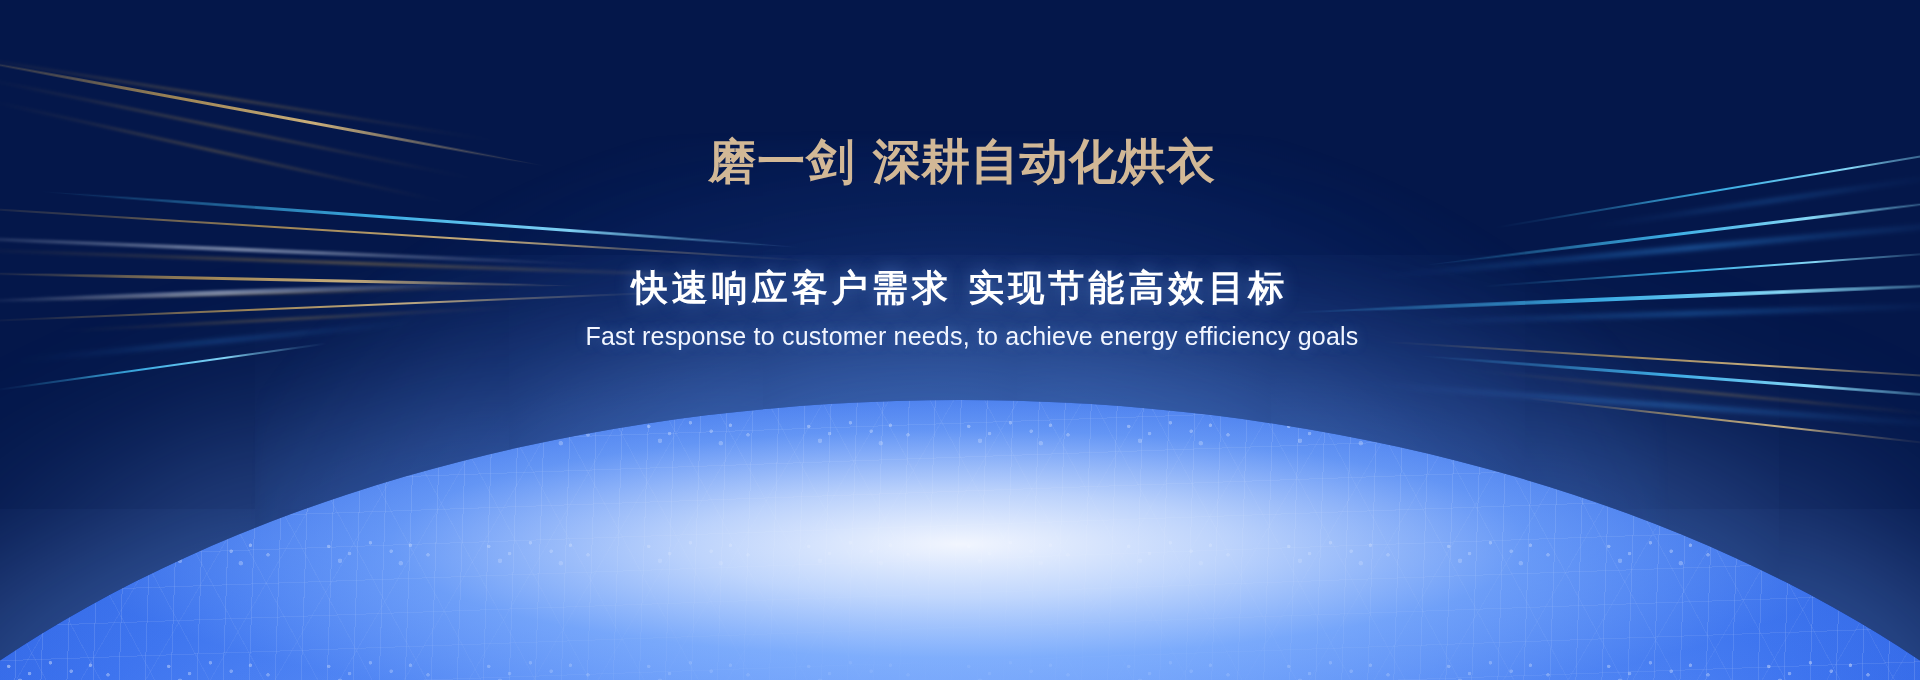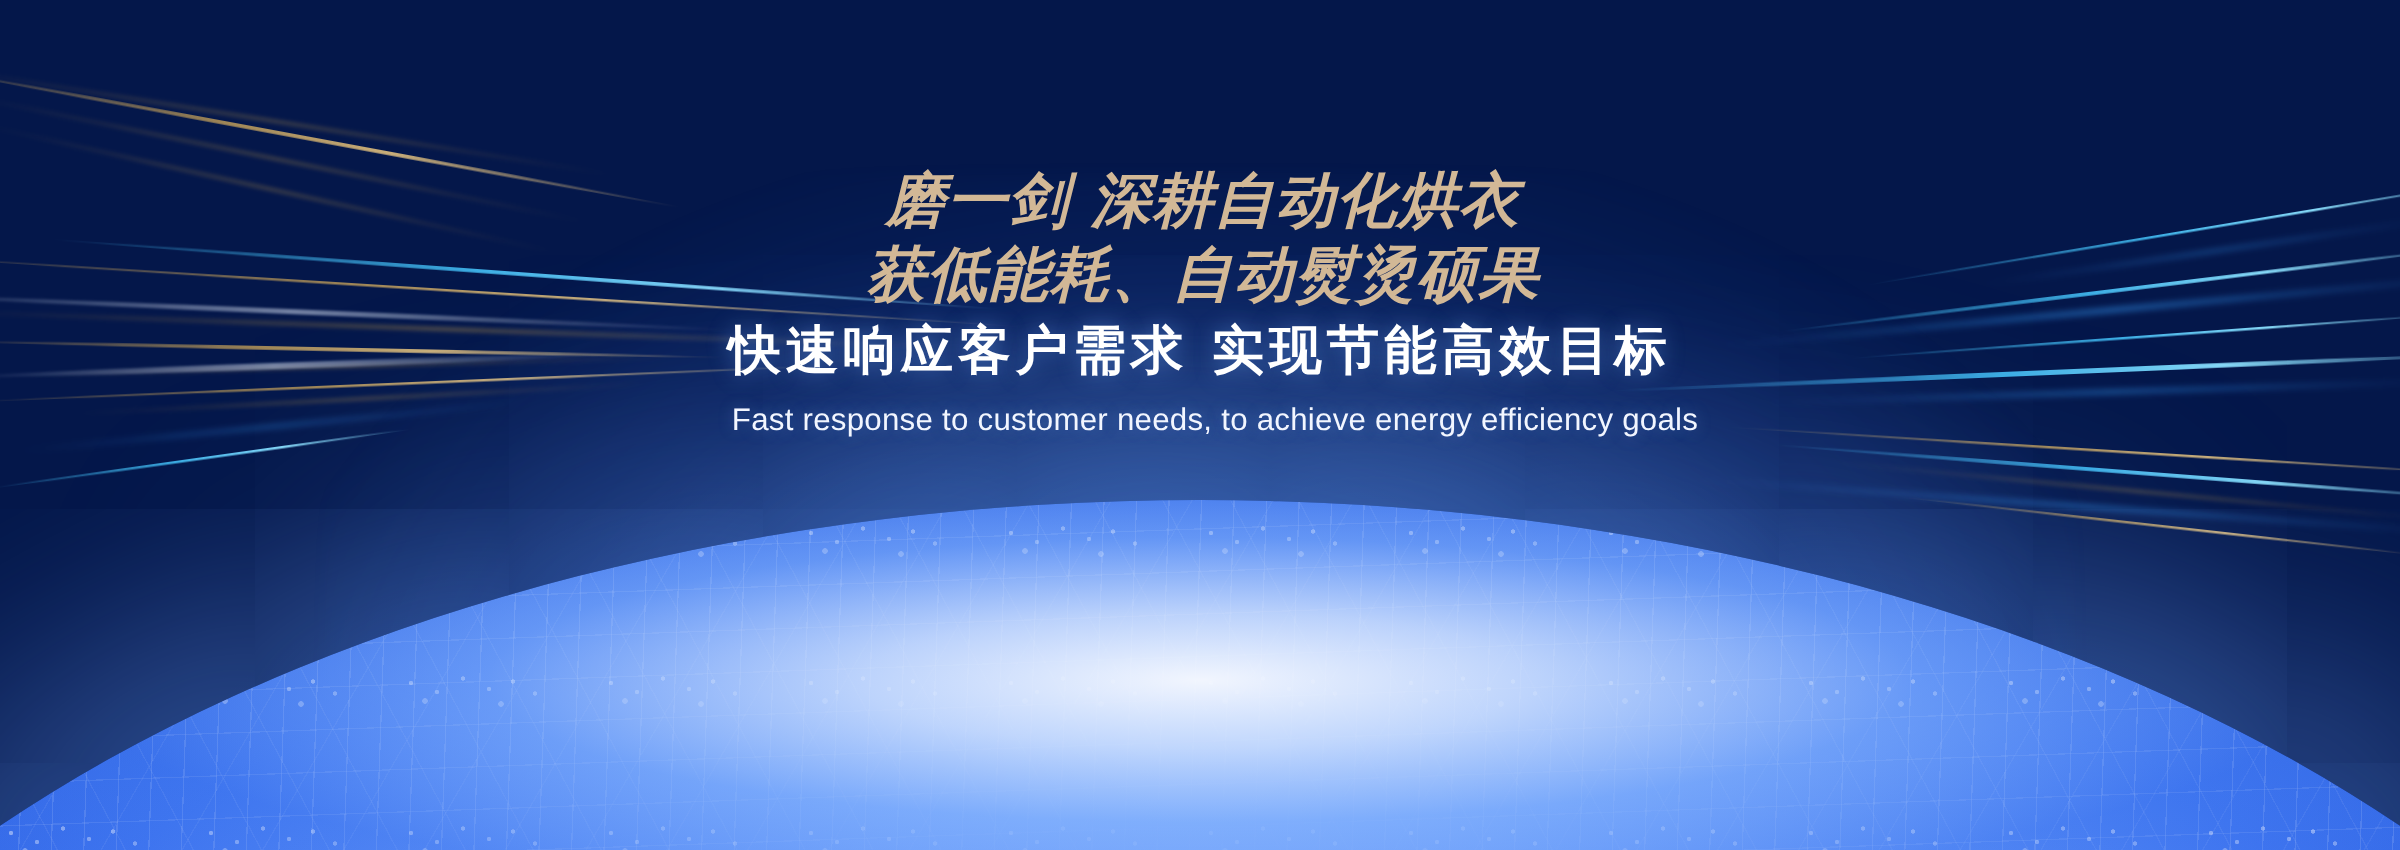--- a/index.html
+++ b/index.html
@@ -111,27 +111,26 @@
     font-size:116px;line-height:.96;font-weight:700;
     letter-spacing:-2px;
     font-family:"DejaVu Sans","Liberation Sans",sans-serif;
   }
   .gold-lines{display:flex;flex-direction:column;margin-left:4px;padding-top:4px;}
   .gold-line-txt{
     color:#d2b896;
     font-size:48px;line-height:1.22;font-weight:700;
     letter-spacing:1px;
     font-family:"DejaVu Sans","Liberation Sans",sans-serif;
-    font-style:italic;
   }
 
   .white-cn{
-    position:absolute;left:50%;top:252px;transform:translateX(-50%);
+    position:absolute;left:50%;top:264px;transform:translateX(-50%);
     color:#ffffff;white-space:nowrap;
-    font-size:42px;font-weight:700;letter-spacing:4px;
+    font-size:36px;font-weight:700;letter-spacing:4px;
     font-family:"DejaVu Sans","Liberation Sans",sans-serif;
     text-shadow:0 0 18px rgba(120,175,255,.45);
   }
 
   .white-en{
     position:absolute;left:50%;top:322px;transform:translateX(-50%);
     color:#f2f6ff;white-space:nowrap;
     font-size:25px;font-weight:500;letter-spacing:.2px;
     font-family:"Liberation Sans","DejaVu Sans",sans-serif;
     text-shadow:0 0 12px rgba(120,175,255,.35);
@@ -178,21 +177,20 @@
   <div class="earth">
     <div class="earth-grid"></div>
     <div class="earth-speckle"></div>
   </div>
 
   <div class="content">
 
     <div class="headline">
       <span class="gold-lines">
         <span class="gold-line-txt">磨一剑  深耕自动化烘衣</span>
-        <span class="gold-line-txt">获低能耗、自动熨烫硕果</span>
       </span>
     </div>
 
     <div class="white-cn">快速响应客户需求  实现节能高效目标</div>
     <div class="white-en">Fast response to customer needs, to achieve energy efficiency goals</div>
 
   </div>
 </div>
 
 </body></html>

